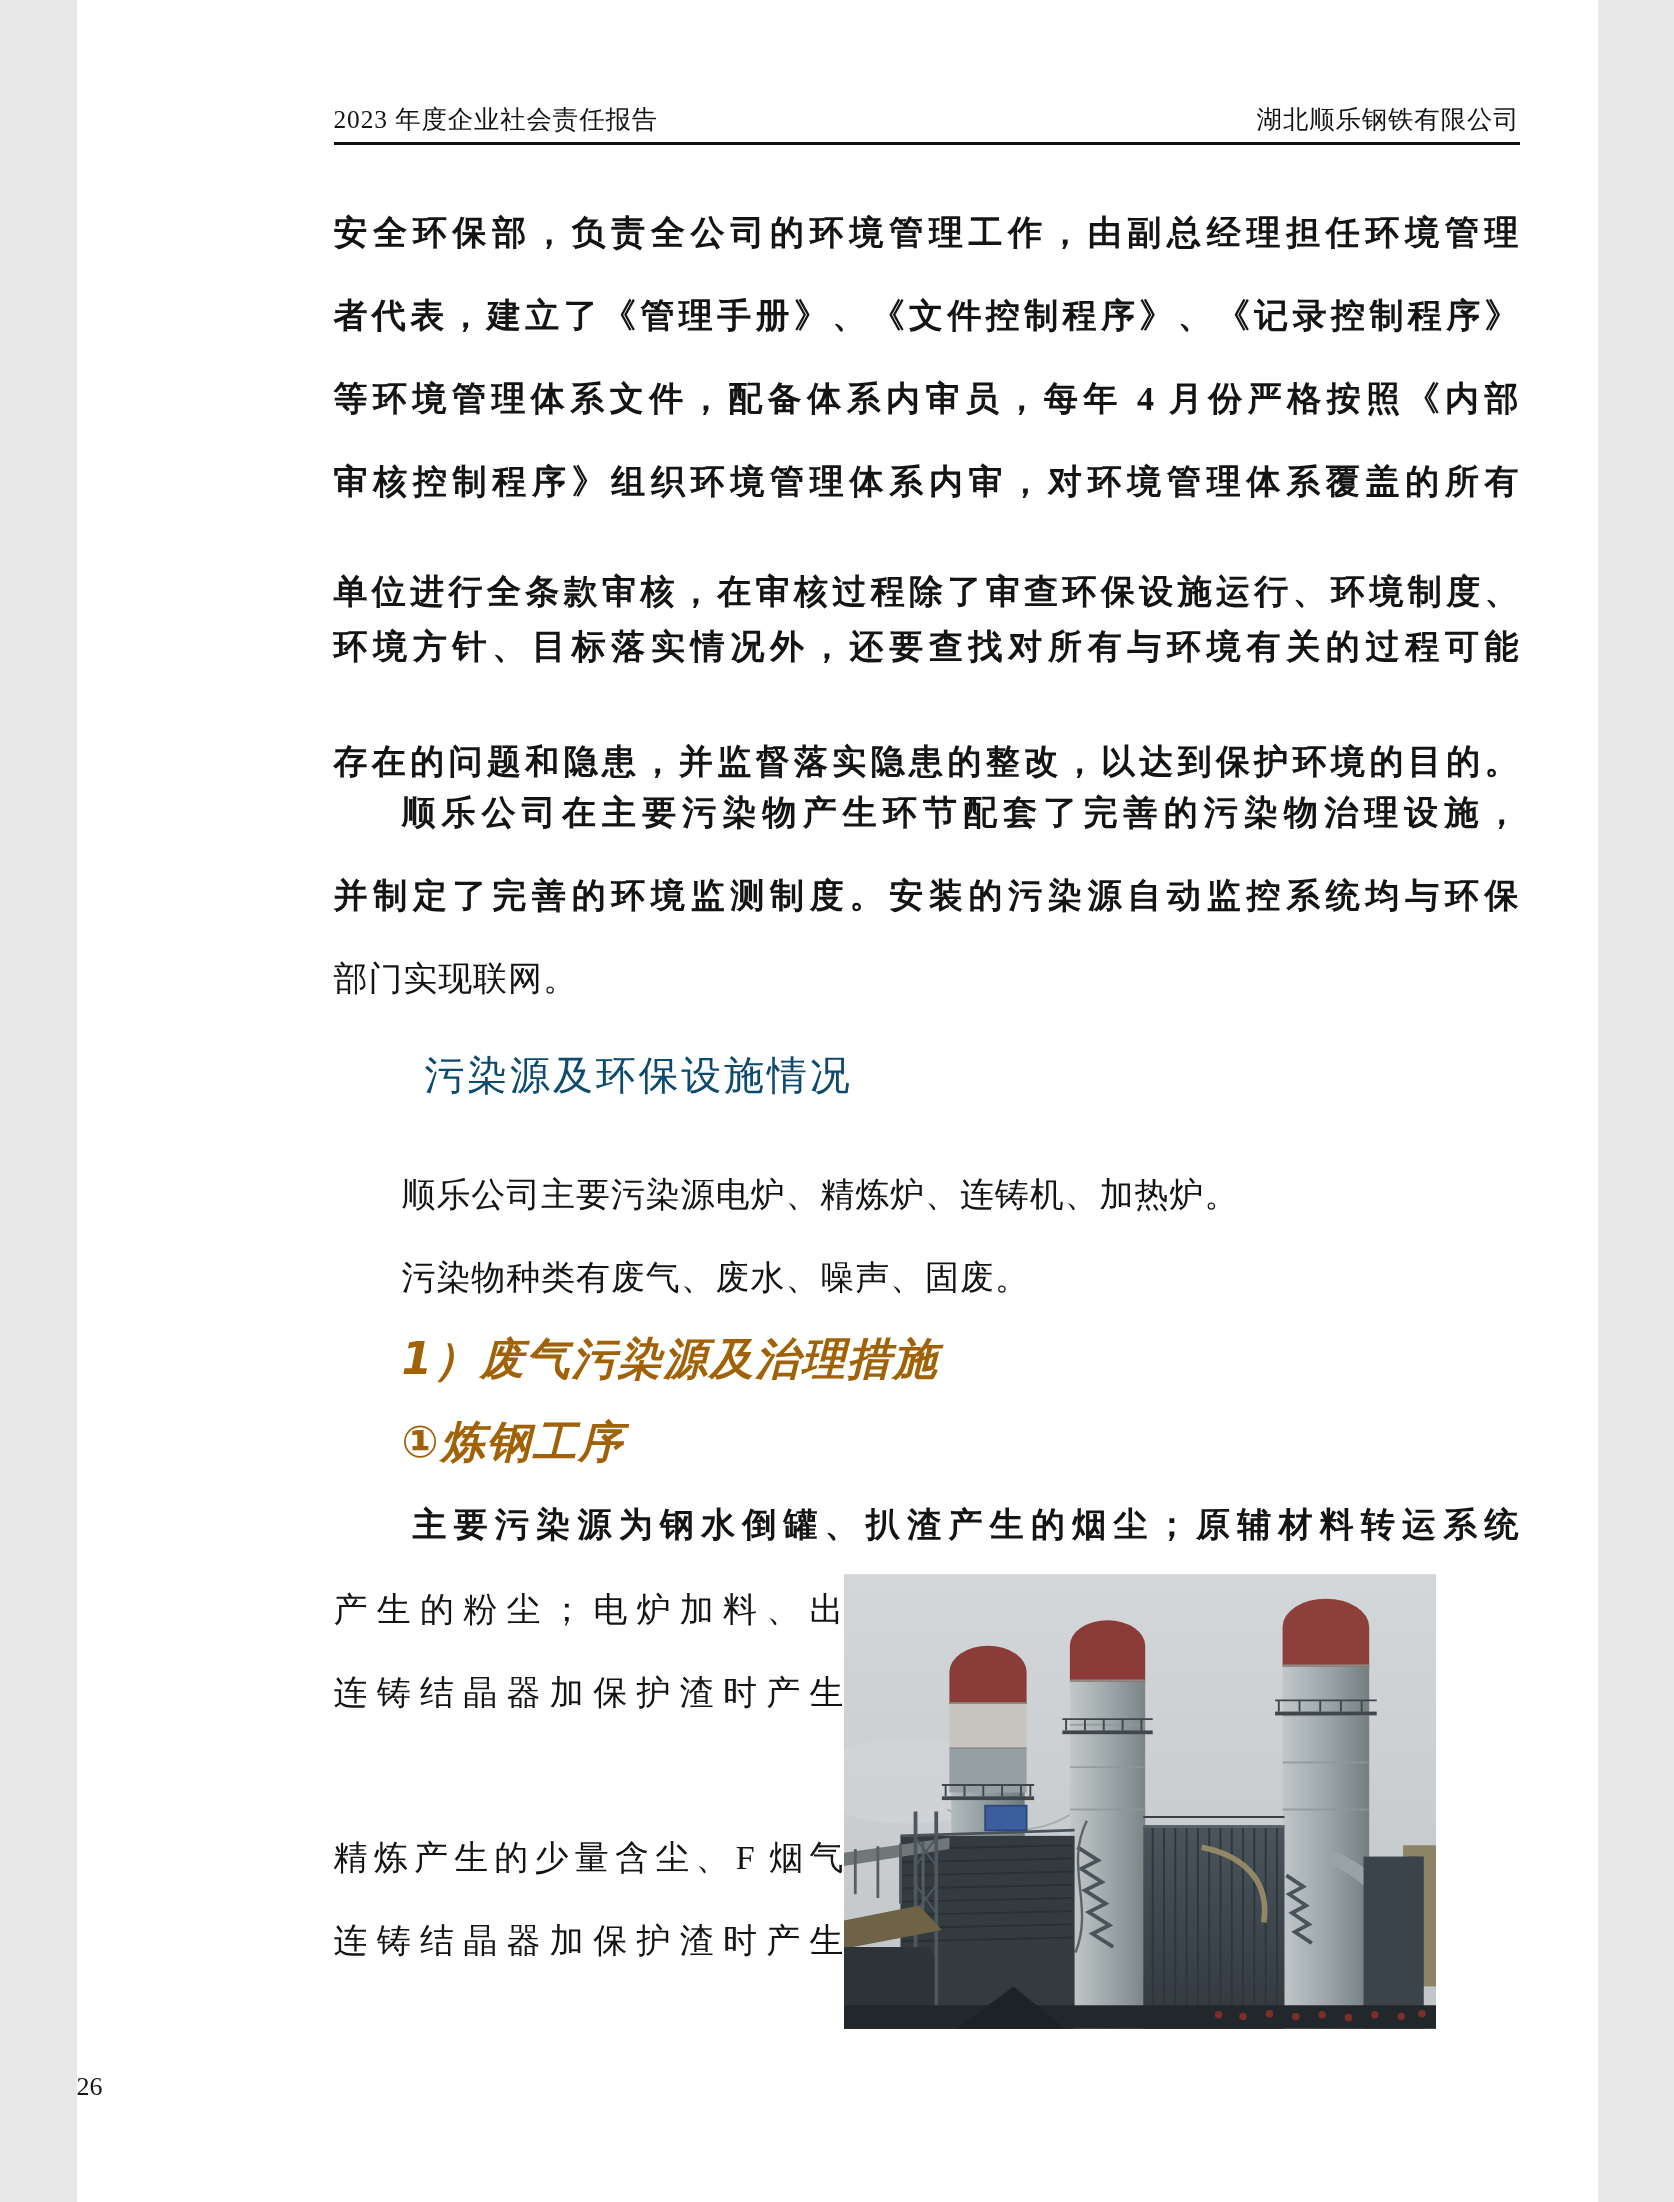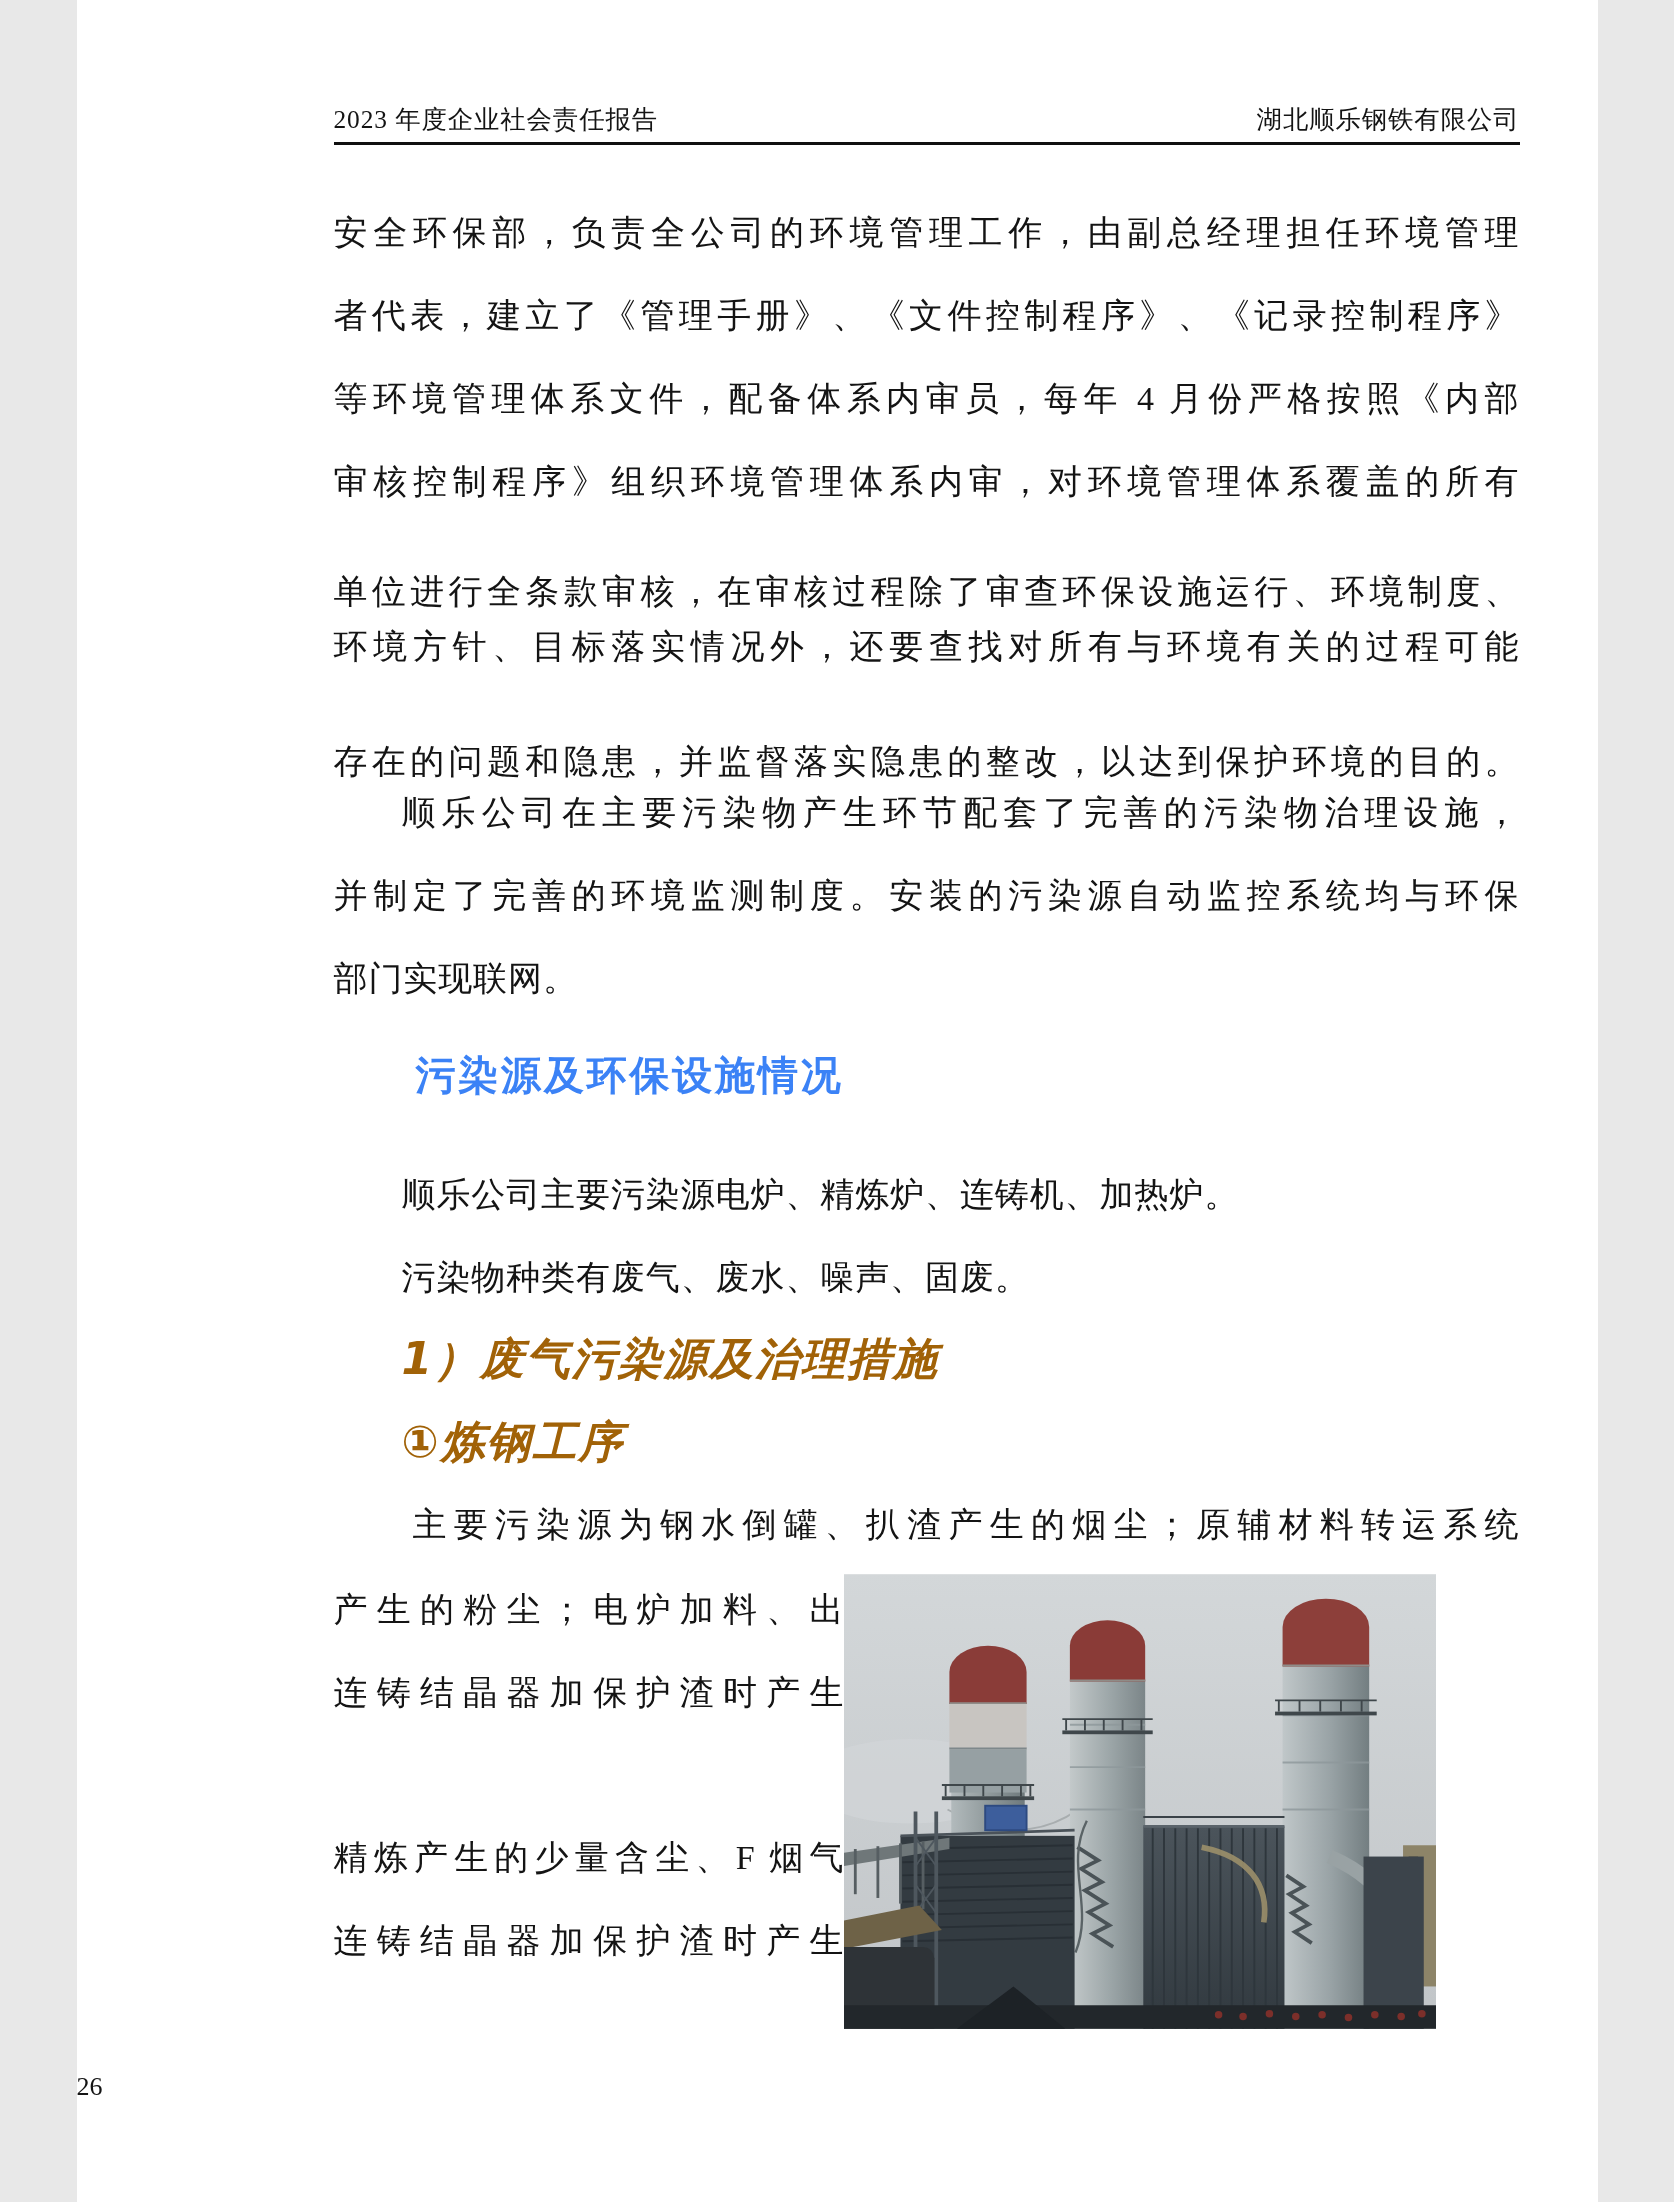--- a/index.html
+++ b/index.html
@@ -15,28 +15,28 @@
     left:257px;top:94px;width:1186px;height:43px;
     border-bottom:3.8px solid #101010;
     display:flex;justify-content:space-between;align-items:flex-end;
     font-size:25.4px;padding-bottom:4.7px;letter-spacing:0.9px;
   }
   
   .bl{
     left:257px;width:1186px;height:47px;line-height:47px;
     font-size:34px;letter-spacing:0.9px;
   }
-  .j{text-align:justify;text-align-last:justify;text-justify:inter-character;}
+  .j{text-align:justify;text-align-last:justify;text-justify:inter-character;font-weight:bold;}
   .ind{left:325px;width:1118px;}
   .wl{left:257px;width:510px;height:47px;line-height:47px;font-size:34px;
       text-align:justify;text-align-last:justify;text-justify:inter-character;}
   .heading{
-    left:339px;top:1047px;height:56px;line-height:56px;
+    left:348px;top:1047px;height:56px;line-height:56px;
     font-family:"DejaVu Sans","Liberation Sans",sans-serif;
-    font-weight:bold;font-size:40px;letter-spacing:2.8px;color:#3b82f6;
+    font-weight:normal;font-size:40px;letter-spacing:2.8px;color:#0c4a6e;
   }
   .subhead{
     font-family:"DejaVu Sans","Liberation Sans",sans-serif;
     font-weight:bold;font-size:44px;letter-spacing:1.9px;color:#a16207;
     height:47px;line-height:47px;font-style:italic;
   }
   .p3first{text-indent:79px;}
   .photo{
     left:767px;top:1574px;width:592px;height:455px;overflow:hidden;
   }

